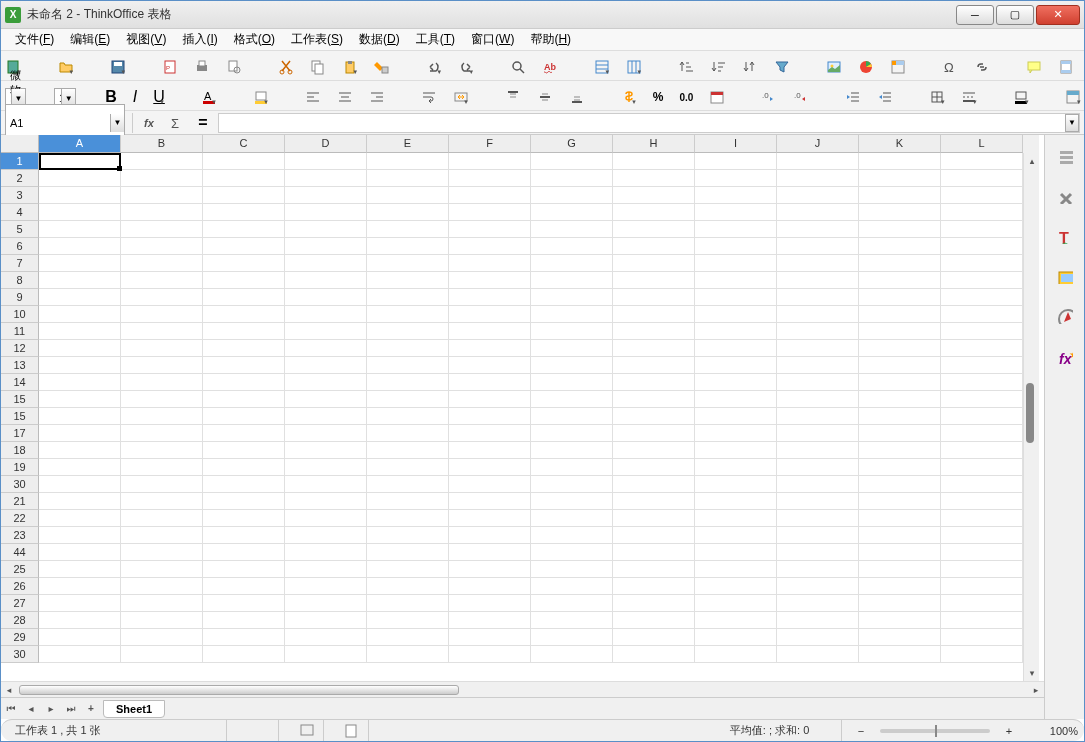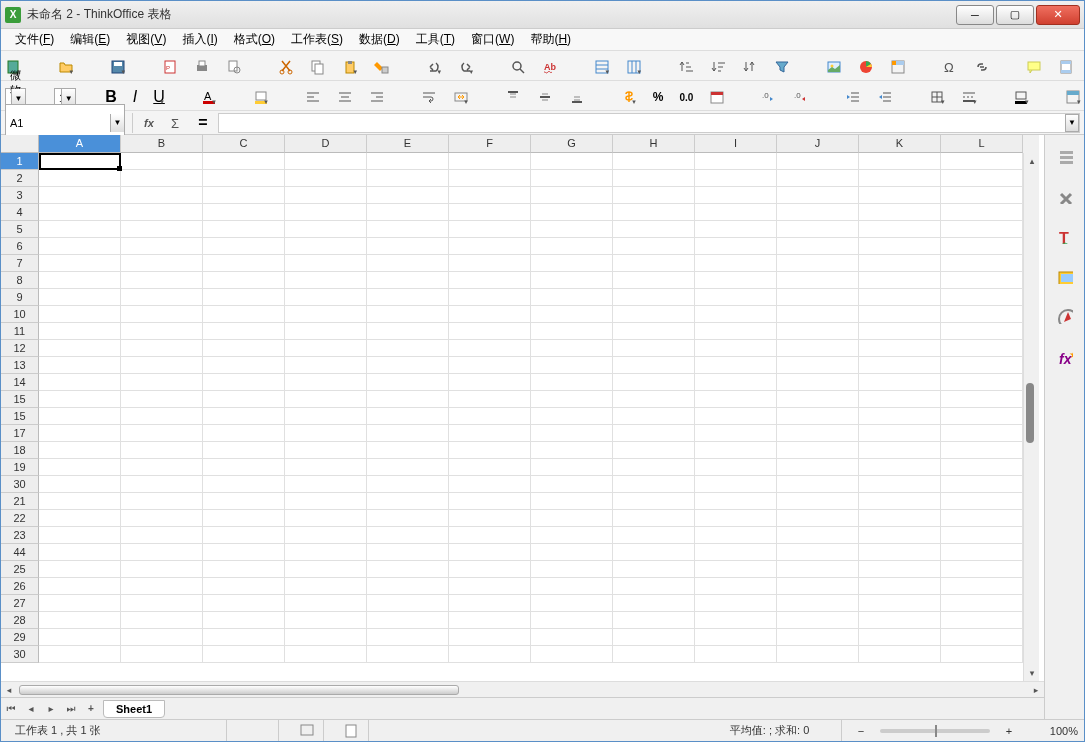--- a/index.html
+++ b/index.html
@@ -71,21 +71,21 @@
 .hscroll .thumb { position: absolute; left: 2px; width: 440px; height: 10px; top: 1px; background: linear-gradient(#fff,#ccc); border: 1px solid #aaa; border-radius: 3px; }
 .hscroll .arrow { width: 16px; display: flex; justify-content: center; font-size: 9px; color: #555; }
 
 
 .tabstrip { height: 22px; background: #f0f0f0; display: flex; align-items: center; border-top: 1px solid #ccc; }
 .tabnav { display: flex; }
 .tabnav .nav-btn { width: 20px; height: 20px; display: flex; align-items: center; justify-content: center; font-size: 10px; color: #555; cursor: pointer; }
 .tab { padding: 2px 12px; border: 1px solid #bbb; background: #fff; font-size: 11px; margin-left: 2px; border-radius: 0 0 4px 4px; font-weight: bold; }
 
 
-.statusbar { height: 22px; background: #f0f0f0; border-top: 1px solid #ccc; display: flex; align-items: center; font-size: 11px; color: #333; padding: 0 6px; gap: 12px; }
+.statusbar { height: 22px; background: #f0f0f0; border-top: 1px solid #ccc; display: flex; align-items: center; font-size: 11px; color: #333; padding: 0 6px; gap: 12px; border-radius: 11px; }
 .statusbar .seg { padding: 0 8px; border-right: 1px solid #ccc; height: 100%; display: flex; align-items: center; }
 .statusbar .spacer { flex: 1; }
 .zoom-slider { width: 110px; height: 4px; background: #ccc; position: relative; border-radius: 2px; }
 .zoom-slider .marker { position: absolute; left: 50%; top: -4px; width: 2px; height: 12px; background: #888; }
 .zoom-btn { width: 14px; height: 14px; display:flex; align-items:center; justify-content:center; font-size:11px; cursor:pointer; }
 </style>
 </head>
 <body>
 
 <div class="titlebar">

